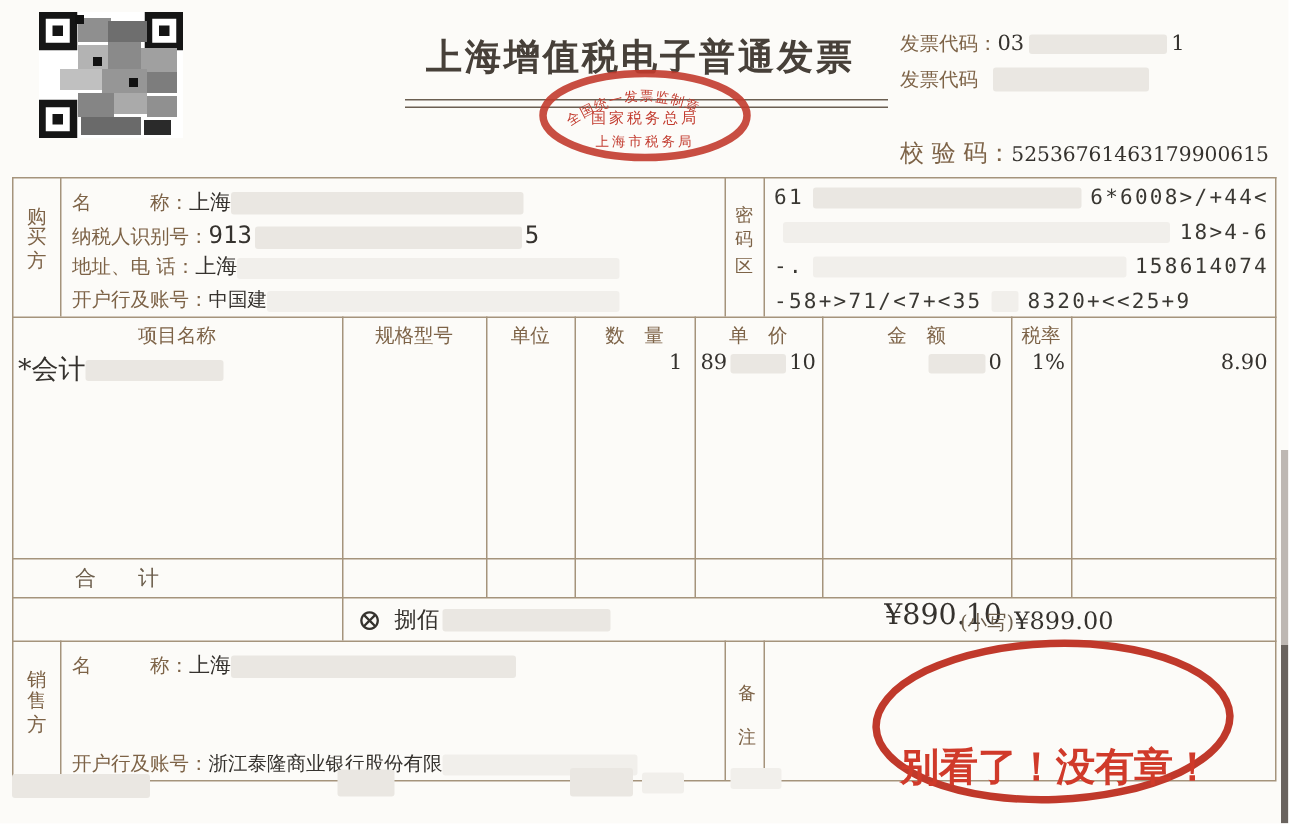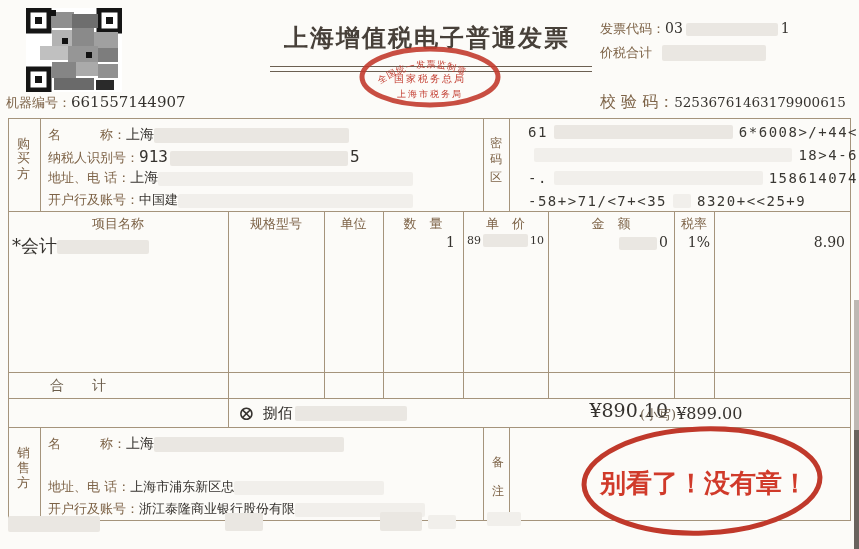--- a/index.html
+++ b/index.html
@@ -5,29 +5,29 @@
   html,body{margin:0;padding:0;background:#ffffff;}
   #screen{position:relative;width:859px;height:549px;background:#fcfbf8;overflow:hidden;
           font-family:"DejaVu Serif","Liberation Serif",serif;color:#35322e;}
   .abs{position:absolute;}
   .lbl{color:#7d6347;text-align:right;}
   .hline{position:absolute;height:1px;background:#a5947c;}
   .vline{position:absolute;width:1px;background:#a5947c;}
   .blur{display:inline-block;background:#eae7e2;border-radius:2px;vertical-align:middle;}
   .blur.lt{background:#f1efeb;}
   .mono{font-family:"DejaVu Sans Mono","Liberation Mono",monospace;}
-  .sans{font-family:Liberation Serif, serif;}
+  .sans{font-family:Liberation Serif, serif;margin-top:28px;}
   .vlabel{position:absolute;writing-mode:vertical-rl;text-orientation:upright;
           color:#7d6347;font-size:13px;line-height:1;}
   .frow{position:absolute;white-space:nowrap;font-size:13px;}
   .hdr{position:absolute;color:#7d6347;font-size:13px;text-align:center;}
   .right{text-align:right;}
   .pwline{position:absolute;left:516px;width:330px;display:flex;align-items:center;
           font-family:"DejaVu Sans Mono","Liberation Mono",monospace;
-          font-size:14px;letter-spacing:1.5px;color:#3a3833;white-space:nowrap;margin-left:12px;}
+          font-size:14px;letter-spacing:1.5px;color:#3a3833;white-space:nowrap;}
   .pwline .blur{flex:1;height:14px;margin:0 6px;}
 </style>
 </head>
 <body>
 
 <div id="screen">
 
   <svg class="abs" style="left:26px;top:8px" width="96" height="84">
     <rect width="96" height="84" fill="#ffffff"></rect>
     <rect x="2" y="2" width="21" height="21" fill="none" stroke="#151515" stroke-width="5"></rect>
@@ -47,42 +47,39 @@
     <rect x="26" y="54" width="24" height="16" fill="#858585"></rect>
     <rect x="50" y="54" width="22" height="14" fill="#aaaaaa"></rect>
     <rect x="72" y="56" width="20" height="14" fill="#909090"></rect>
     <rect x="28" y="70" width="40" height="12" fill="#6a6a6a"></rect>
     <rect x="70" y="72" width="18" height="10" fill="#2a2a2a"></rect>
     <rect x="24" y="2" width="6" height="6" fill="#111"></rect>
     <rect x="36" y="30" width="6" height="6" fill="#111"></rect>
     <rect x="60" y="44" width="6" height="6" fill="#111"></rect>
   </svg>
 
-  <div class="abs" style="left:6px;top:93px;font-size:13px">
-    <span class="lbl">机器编号：</span><span style="font-size:15px">661557144907</span>
-  </div>
 
   <div class="abs" style="left:262px;top:22px;width:330px;text-align:center;font-size:24px;letter-spacing:2px;color:#474039;font-weight:bold">上海增值税电子普通发票</div>
   <div class="abs" style="left:270px;top:66px;width:322px;height:4px;border-top:1px solid #6b5f52;border-bottom:1px solid #6b5f52"></div>
 
   <svg class="abs" style="left:352px;top:44px" width="160" height="66">
     <ellipse cx="78" cy="33" rx="68" ry="28" fill="none" stroke="#c23b2e" stroke-width="5" opacity="0.9"></ellipse>
     <path id="arcp" d="M 20,46 Q 78,0 136,46" fill="none"></path>
     <text font-size="9" fill="#c23b2e" letter-spacing="1">
       <textPath href="#arcp" startOffset="10">全国统一发票监制章</textPath>
     </text>
     <text x="78" y="38" text-anchor="middle" font-size="10" fill="#c23b2e" letter-spacing="2">国家税务总局</text>
     <text x="78" y="53" text-anchor="middle" font-size="9" fill="#c23b2e" letter-spacing="2">上海市税务局</text>
   </svg>
 
   <div class="abs" style="left:600px;top:20px;font-size:14px">
     <span class="lbl" style="font-size:13px">发票代码：</span><span>03</span><span class="blur" style="width:92px;height:13px;margin:0 3px"></span><span>1</span>
   </div>
   <div class="abs" style="left:600px;top:44px;font-size:14px">
-    <span class="lbl" style="font-size:13px">价税合计</span><span class="blur" style="width:104px;height:16px;margin-left:10px"></span>
+    <span class="lbl" style="font-size:13px">发票代码</span><span class="blur" style="width:104px;height:16px;margin-left:10px"></span>
   </div>
   <div class="abs" style="left:600px;top:92px;font-size:13.5px">
     <span class="lbl" style="font-size:16px">校 验 码：</span><span>52536761463179900615</span>
   </div>
 
   <div class="hline" style="left:8px;top:118px;width:843px"></div>
   <div class="hline" style="left:8px;top:211px;width:843px"></div>
   <div class="hline" style="left:8px;top:372px;width:843px"></div>
   <div class="hline" style="left:8px;top:398px;width:843px"></div>
   <div class="hline" style="left:8px;top:427px;width:843px"></div>
@@ -144,21 +141,21 @@
   <div class="hdr" style="left:324px;top:215px;width:59px">单位</div>
   <div class="hdr" style="left:383px;top:215px;width:80px">数　量</div>
   <div class="hdr" style="left:463px;top:215px;width:85px">单　价</div>
   <div class="hdr" style="left:548px;top:215px;width:126px">金　额</div>
   <div class="hdr" style="left:674px;top:215px;width:40px">税率</div>
 
   <div class="abs" style="left:12px;top:234px;font-size:18px;white-space:nowrap">
     <span>*会计</span><span class="blur" style="width:92px;height:14px"></span>
   </div>
   <div class="abs right" style="left:383px;top:234px;width:72px;font-size:14px">1</div>
-  <div class="abs" style="left:467px;top:234px;width:77px;display:flex;align-items:center;font-size:11px">
+  <div class="abs" style="left:467px;top:234px;width:77px;display:flex;align-items:center;font-size:14px">
     <span>89</span>
       <span class="blur" style="flex:1;height:13px;margin:0 2px"></span>
       <span>10</span>
   </div>
   <div class="abs right" style="left:548px;top:234px;width:120px;font-size:14px">
     <span class="blur" style="width:38px;height:13px;margin-right:2px"></span><span>0</span>
   </div>
   <div class="abs right" style="left:674px;top:234px;width:36px;font-size:14px">1%</div>
   <div class="abs right" style="left:714px;top:234px;width:131px;font-size:14px">8.90</div>
 
@@ -170,23 +167,20 @@
     <span style="font-size:15px;margin-left:3px">捌佰</span><span class="blur" style="width:112px;height:15px;margin-left:2px"></span>
   </div>
   <div class="abs" style="left:640px;top:404px;white-space:nowrap">
     <span style="font-size:13px;color:#6b5d4b">(小写)</span><span style="font-size:16px">¥899.00</span>
   </div>
 
   <div class="vlabel" style="left:17px;top:436px;letter-spacing:14px">销售方</div>
   <div class="frow" style="left:48px;top:435px">
     <span class="lbl">名　　　称：</span><span style="font-size:14px">上海</span><span class="blur" style="width:190px;height:15px"></span>
   </div>
-  <div class="frow" style="left:48px;top:478px">
-    <span class="lbl">地址、电 话：</span><span style="font-size:13px">上海市浦东新区忠</span><span class="blur lt" style="width:150px;height:14px"></span>
-  </div>
   <div class="frow" style="left:48px;top:500px">
     <span class="lbl">开户行及账号：</span><span style="font-size:13px">浙江泰隆商业银行股份有限</span><span class="blur lt" style="width:130px;height:14px"></span>
   </div>
 
   <div class="vlabel" style="left:492px;top:446px;letter-spacing:28px;font-size:12px">备注</div>
 
   <svg class="abs" style="left:576px;top:424px" width="256" height="120">
     <ellipse cx="126" cy="57" rx="118" ry="52" fill="none" stroke="#c0392b" stroke-width="5" transform="rotate(-2 126 57)"></ellipse>
   </svg>
   <div class="abs sans" style="left:586px;top:466px;width:236px;text-align:center;font-size:26px;font-weight:bold;color:#d03a2a;white-space:nowrap">别看了！没有章！</div>

